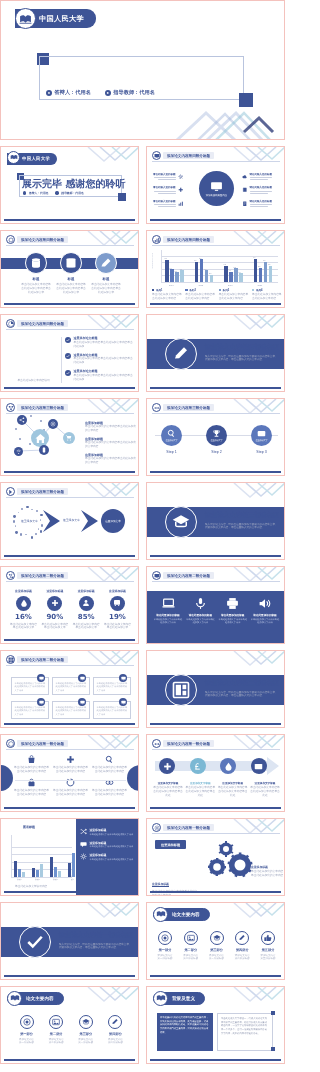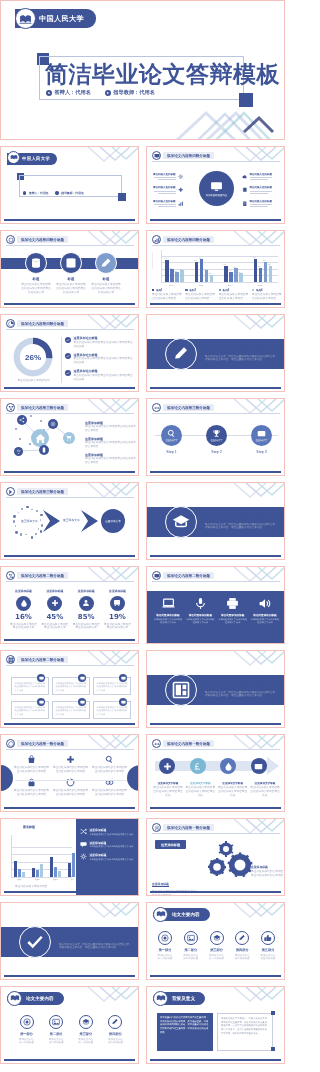--- a/index.html
+++ b/index.html
@@ -118,21 +118,20 @@
       <div class="brand-circle">
         <svg width="13" height="10" viewBox="0 0 24 18">
           <path d="M2 4 C7 1,10 2,12 5 C14 2,17 1,22 4 L22 15 C17 12,14 13,12 16 C10 13,7 12,2 15 Z" fill="#3e5496"></path>
           <rect x="1" y="16" width="22" height="1.6" fill="#3e5496"></rect>
         </svg>
       </div>
     </div>
 
     <div class="sq" style="left:36px;top:52px;width:12px;height:12px;"></div>
     <div class="title-box"></div>
-    <div class="main-title">简洁毕业论文答辩模板</div>
 
     <div class="meta">
       <div class="meta-item">
         <span class="meta-dot">●</span>
         <span>答辩人：代用名</span>
       </div>
       <div class="meta-item">
         <span class="meta-dot">●</span>
         <span>指导教师：代用名</span>
       </div>
@@ -154,20 +153,21 @@
   <div class="brand" style="left:6px;top:5px;height:13px;">
     <div class="brand-badge" style="height:12px;padding:0 7px 0 15px;font-size:4.4px;border-radius:0 6px 6px 0;">中国人民大学</div>
     <div class="brand-circle" style="width:13px;height:13px;border-width:1.1px;">
             <svg width="8" height="8" viewBox="0 0 24 24" fill="#3e5496">
               <path d="M2 5 C7 2,10 3,12 6 C14 3,17 2,22 5 L22 15 C17 12,14 13,12 16 C10 13,7 12,2 15 Z"></path>
             </svg>
           </div>
   </div>
   <div class="sq" style="left:16px;top:26px;width:7px;height:7px;"></div>
   <div style="position:absolute;left:18px;top:28px;width:103px;height:22px;border:.8px solid #b9c4de;"></div>
+  <div style="position:absolute;left:21px;top:30px;font-size:10px;font-weight:bold;color:#3e5496;white-space:nowrap;font-family:'DejaVu Sans',sans-serif;">展示完毕  感谢您的聆听</div>
   <div style="position:absolute;left:22px;top:44px;display:flex;gap:7px;">
     <span class="meta-item" style="font-size:2.8px;"><span class="meta-dot" style="width:3.4px;height:3.4px;font-size:2px;"></span>答辩人：代用名</span>
     <span class="meta-item" style="font-size:2.8px;"><span class="meta-dot" style="width:3.4px;height:3.4px;font-size:2px;"></span>指导教师：代用名</span>
   </div>
   <div class="sq" style="left:117px;top:46px;width:8px;height:8px;"></div>
         <div class="s-underline"></div>
       </div>
       <div class="slide">
         <div class="s-bg">
           <svg width="139" height="78" viewBox="0 0 139 78">
@@ -457,27 +457,20 @@
         <div class="s-head">
           <span class="s-head-ic">
             <svg width="6" height="6" viewBox="0 0 24 24" fill="#3e5496">
               <path d="M12 12 L12 2 A10 10 0 0 1 22 12 Z"></path>
               <circle cx="12" cy="12" r="10" fill="none" stroke="#3e5496" stroke-width="2"></circle>
             </svg>
           </span>
           <span class="s-head-bar">添加论文内容第四部分标题</span>
         </div>
         <div class="s-head-line"></div>
-  <div style="position:absolute;left:12px;top:22px;">
-    <svg width="40" height="40" viewBox="0 0 32 32">
-      <circle cx="16" cy="16" r="13" fill="none" stroke="#c9d6ea" stroke-width="5"></circle>
-      <circle cx="16" cy="16" r="13" fill="none" stroke="#3e5496" stroke-width="5" stroke-dasharray="21.237166338267002 81.68140899333463" transform="rotate(-90 16 16)"></circle>
-    </svg>
-    <div style="position:absolute;inset:0;display:flex;align-items:center;justify-content:center;font-size:8px;font-weight:bold;color:#3e5496;">26%</div>
-  </div>
   <div class="cap-s" style="position:absolute;left:10px;top:64px;width:45px;">单击此处添加文字内容说明</div>
   <div style="position:absolute;left:62px;top:21px;width:2px;height:0;"></div>
   <div style="position:absolute;left:64px;top:21px;display:flex;flex-direction:column;gap:4px;">
     <div style="display:flex;gap:2.5px;align-items:flex-start;">
       <span class="circ" style="width:6px;height:6px;background:#3e5496;margin-top:.5px;">
               <svg width="4" height="4" viewBox="0 0 24 24" fill="#fff">
                 <path d="M3 12 l6 6 L21 5" fill="none" stroke="#fff" stroke-width="3.4"></path>
               </svg>
             </span>
       <div>
@@ -800,21 +793,21 @@
       <div class="cap-s" style="margin-top:1.5px;">单击此处添加文字内容单击此处添加文字</div>
     </div>
     <div style="width:29px;display:flex;flex-direction:column;align-items:center;">
       <div style="font-size:2.8px;color:#3e5496;font-weight:bold;">这里添加标题</div>
       <div class="circ" style="width:15px;height:15px;background:#3e5496;margin-top:2.5px;">
               <svg width="8" height="8" viewBox="0 0 24 24" fill="#fff">
                 <rect x="9.6" y="3" width="4.8" height="18"></rect>
                 <rect x="3" y="9.6" width="18" height="4.8"></rect>
               </svg>
             </div>
-      <div style="font-size:7px;font-weight:bold;color:#3e5496;margin-top:2.5px;font-family:'DejaVu Sans',sans-serif;">45%</div>
+      <div style="font-size:7px;font-weight:bold;color:#3e5496;margin-top:2.5px;font-family:'DejaVu Sans',sans-serif;">90%</div>
       <div class="cap-s" style="margin-top:1.5px;">单击此处添加文字内容单击此处添加文字</div>
     </div>
     <div style="width:29px;display:flex;flex-direction:column;align-items:center;">
       <div style="font-size:2.8px;color:#3e5496;font-weight:bold;">这里添加标题</div>
       <div class="circ" style="width:15px;height:15px;background:#3e5496;margin-top:2.5px;">
               <svg width="8" height="8" viewBox="0 0 24 24" fill="#fff">
                 <circle cx="12" cy="7.5" r="4.2"></circle>
                 <path d="M3.5 21 a8.5 8 0 0 1 17 0 Z"></path>
               </svg>
             </div>

